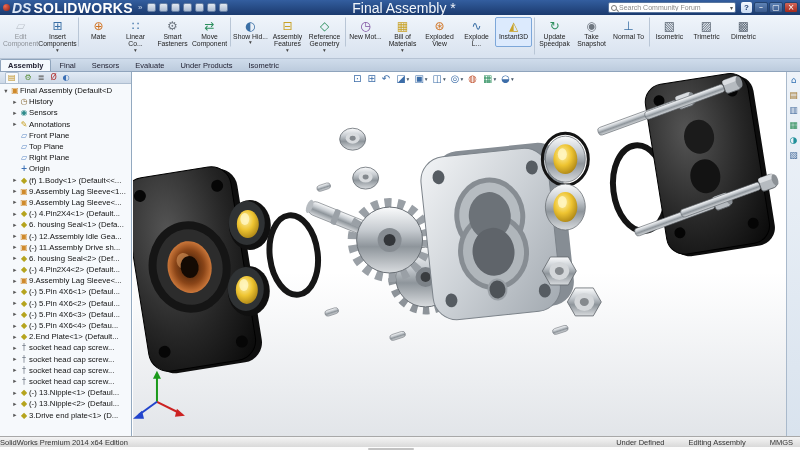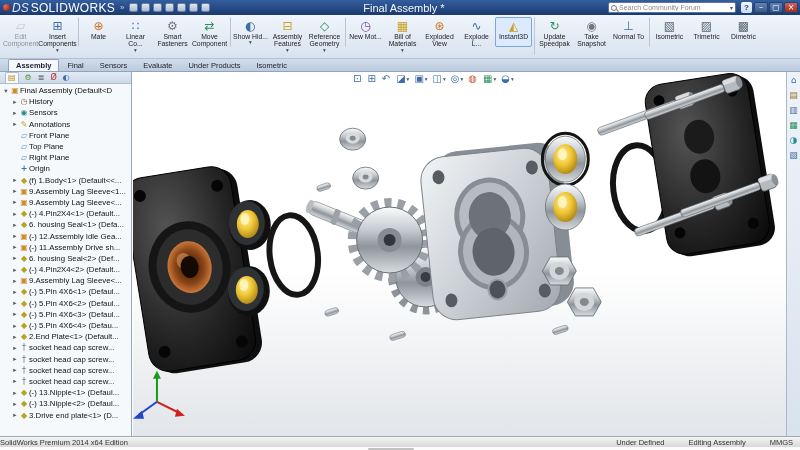--- a/index.html
+++ b/index.html
@@ -1,28 +1,28 @@
 <!DOCTYPE html>
 <html><head>
 <meta charset="utf-8">
 <style>
   *{box-sizing:border-box;margin:0;padding:0}
   body{margin:0;background:#888;font-family:"Liberation Sans","DejaVu Sans",sans-serif}
   .app{position:relative;width:800px;height:450px;overflow:hidden;background:#fff;font-family:"Liberation Sans","DejaVu Sans",sans-serif}
 
   
   .titlebar{position:absolute;left:0;top:0;right:0;height:15px;background:linear-gradient(#335e9f,#1b3a6e);display:flex;align-items:center;color:#fff;z-index:30}
-  .logo{display:flex;align-items:center;gap:2px;margin-left:3px;font-size:12px;font-weight:normal}
+  .logo{display:flex;align-items:center;gap:2px;margin-left:3px;font-size:14px;font-weight:bold}
   .logo-swirl{width:7px;height:7px;border-radius:50%;background:radial-gradient(circle at 30% 30%,#ef6a52,#8a1d12)}
   .logo-ds{font-style:italic;color:#dfe9f7}
   .logo-tx{letter-spacing:.3px;color:#fff}
   .menu-exp{font-size:8px;margin:0 5px;color:#c6d4e8}
   .qa{display:flex;gap:3px;align-items:center}
   .qa-ic{width:9px;height:9px;border-radius:2px;background:linear-gradient(#f6f9fc,#b9c8dc);border:1px solid #6d85a8;opacity:.9}
-  .tb-title{position:absolute;left:8px;right:0;text-align:center;font-size:11px;color:#f2f6fb;pointer-events:none}
+  .tb-title{position:absolute;left:8px;right:0;text-align:center;font-size:14px;color:#f2f6fb;pointer-events:none}
   .search{position:absolute;right:64px;top:2px;width:128px;height:11px;background:#fff;border:1px solid #5a77a0;border-radius:2px;display:flex;align-items:center}
   .s-ic{width:6px;height:6px;border:1px solid #777;border-radius:50%;position:relative;margin-left:2px;flex:none}
   .s-ic::after{content:"";position:absolute;width:3px;height:1px;background:#777;transform:rotate(45deg);right:-3px;bottom:-1px}
   .search input{border:0;outline:0;flex:1;font-size:7px;color:#555;padding:0 2px;height:20px;background:transparent;font-family:inherit;min-width:0}
   .search input::placeholder{color:#8a8a8a}
   .s-dd{font-size:6px;color:#555;margin:0 2px;font-family:"DejaVu Sans",sans-serif}
   .help{position:absolute;right:48px;top:2px;width:11px;height:11px;background:linear-gradient(#f4f8ff,#c8daf2);color:#1c3c72;border-radius:2px;font-size:8px;text-align:center;line-height:11px;font-weight:bold}
   .winbtns{position:absolute;right:2px;top:2px;display:flex;gap:1px}
   .winbtns span{width:14px;height:11px;font-size:8px;line-height:10px;text-align:center;background:linear-gradient(#5f83b5,#39598c);border:1px solid #24436f;border-radius:2px;color:#fff;font-family:"DejaVu Sans",sans-serif}
   .winbtns .cl{background:linear-gradient(#d2665a,#a3281c)}
@@ -47,21 +47,21 @@
   [data-name="reference-geometry-icon"]{color:#2d8f5e}
   [data-name="new-motion-study-icon"]{color:#7d4fa0}
   [data-name="bill-of-materials-icon"]{color:#c9a227}
   [data-name="exploded-view-icon"]{color:#d0711f}
   [data-name="instant3d-icon"]{color:#c9a227}
   [data-name="update-speedpak-icon"]{color:#2d8f5e}
   [data-name="take-snapshot-icon"]{color:#6f7780}
   [data-name="isometric-icon"],[data-name="trimetric-icon"],[data-name="dimetric-icon"]{color:#5a6572}
 
   
-  .tabs{position:absolute;top:59px;left:0;right:0;height:13px;background:linear-gradient(#cfdceb,#bccbdd);display:flex;align-items:flex-end;padding-left:8px;border-bottom:1px solid #8fa4bc;z-index:20}
+  .tabs{position:absolute;top:59px;left:0;right:0;height:13px;background:linear-gradient(#cfdceb,#bccbdd);display:flex;align-items:flex-end;padding-left:0;border-bottom:1px solid #8fa4bc;z-index:20}
   .tab{font-size:7.5px;padding:1px 7px 1px;color:#223;border:1px solid transparent;border-bottom:0;border-radius:2px 2px 0 0}
   .tab.active{background:#f5f9fd;border-color:#8fa4bc;font-weight:bold}
 
   
   .panel{position:absolute;left:0;top:72px;width:132px;bottom:14px;background:#f6f9fc;border-right:1px solid #93a9c0;overflow:hidden;z-index:10}
   .panel-tabs{height:12px;background:linear-gradient(#e2ebf5,#cdd9e7);border-bottom:1px solid #aebed0;display:flex;align-items:center;gap:6px;padding-left:5px}
   .pt{font-size:8px;line-height:10px;color:#666;font-family:"DejaVu Sans",sans-serif}
   .pt.active{background:#f6f9fc;border:1px solid #aebed0;border-bottom:0;padding:0 2px;border-radius:2px 2px 0 0}
   [data-name="featuremanager-tab"]{color:#b8860b}
   [data-name="propertymanager-tab"]{color:#5a8f3c}

